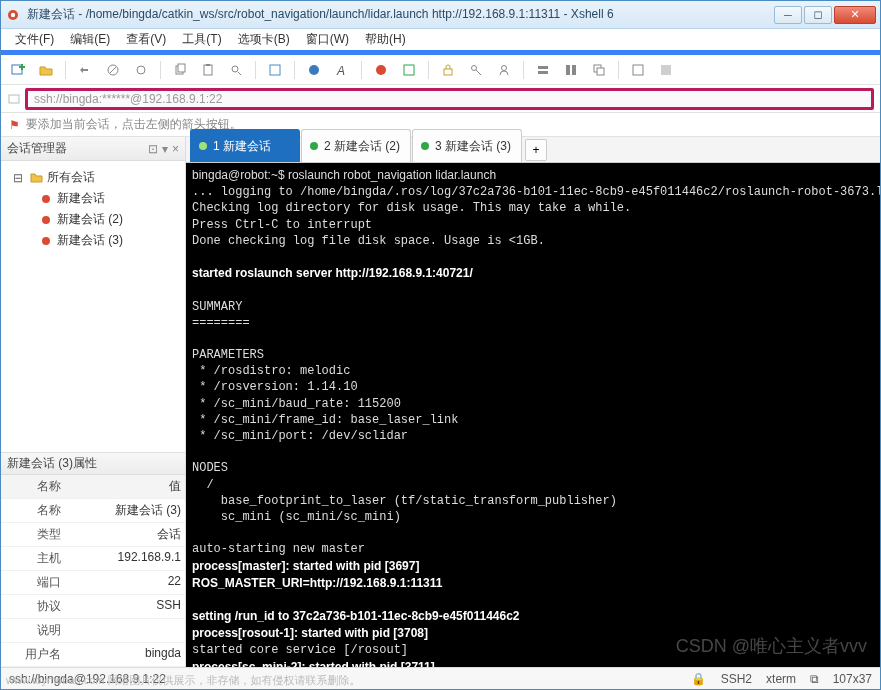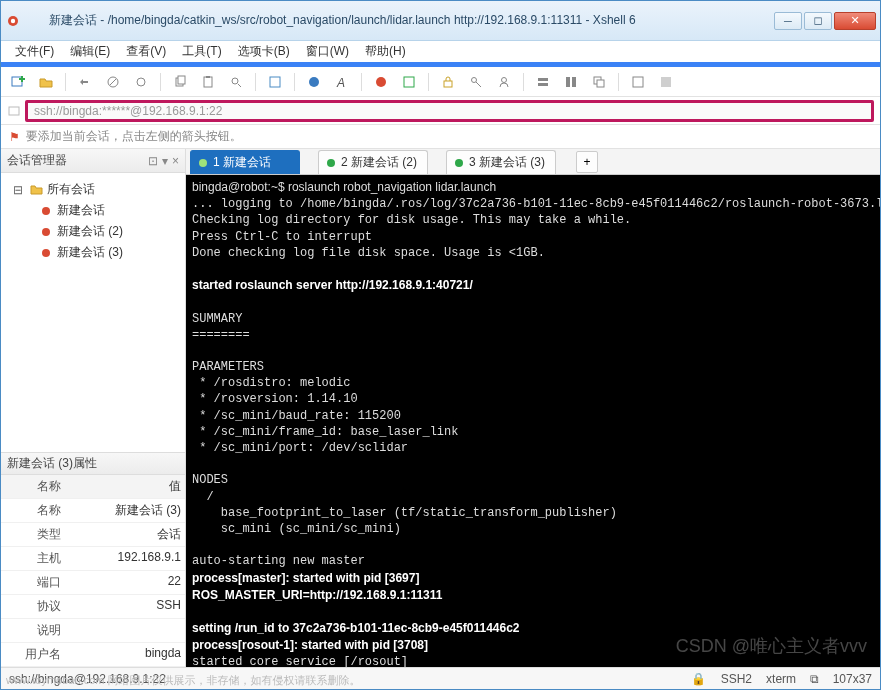--- a/index.html
+++ b/index.html
@@ -1,18 +1,18 @@
 <!DOCTYPE html>
 <html><head>
 <meta charset="utf-8">
 <style>
 * { margin: 0; padding: 0; box-sizing: border-box; font-family: "Microsoft YaHei", Tahoma, Arial, sans-serif; font-size: 12px; }
 body { background: #f0f0f0; width: 881px; height: 690px; overflow: hidden; position: relative; }
 .window { width: 881px; height: 690px; border: 1px solid #4a8bc4; background: #fff; display: flex; flex-direction: column; }
-.titlebar { height: 40px; background: linear-gradient(#eaf3fb, #d7e8f7); display: flex; align-items: center; padding: 0 4px; border-bottom: 1px solid #b7d3ea; gap: 22px; }
+.titlebar { height: 28px; background: linear-gradient(#eaf3fb, #d7e8f7); display: flex; align-items: center; padding: 0 4px; border-bottom: 1px solid #b7d3ea; }
 .titlebar .icon { width: 16px; height: 16px; margin-right: 6px; display:flex;align-items:center;justify-content:center;}
 .titlebar .title { flex: 1; color: #2a4a66; font-size: 12px; white-space: nowrap; overflow: hidden; }
 .winbtns { display: flex; gap: 2px; }
 .winbtn { width: 28px; height: 18px; border: 1px solid #9abbd6; background: linear-gradient(#f4f9fd,#dceaf5); border-radius: 2px; display:flex;align-items:center;justify-content:center; color:#3a5a76; font-size:11px; }
 .winbtn.close { background: linear-gradient(#f08b7a,#d94b33); border-color:#b8402c; color:#fff; width:42px;}
 .menubar { height: 26px; display: flex; align-items: center; padding: 0 8px; border-bottom: 5px solid #3b82f6; gap:4px; }
 .menubar .menuitem { padding: 3px 6px; color: #333; cursor:default; }
 .toolbar { height: 30px; display: flex; align-items: center; padding: 0 6px; border-bottom: 1px solid #e2e2e2; gap: 6px; }
 .toolbar .tbtn { width: 22px; height: 22px; display:flex;align-items:center;justify-content:center; border-radius:2px; }
 .toolbar .sep { width:1px; height:18px; background:#ddd; margin:0 2px;}
@@ -30,21 +30,21 @@
 .treeitem.child { padding-left: 34px; }
 .treeitem .exp { width:12px; color:#666; }
 .ticon { width:14px; height:14px; display:inline-flex; align-items:center; justify-content:center;}
 .propgrid { border-top:1px solid #ddd; }
 .proptitle { height:22px; background:linear-gradient(#f7f7f7,#ececec); border-bottom:1px solid #ddd; padding:0 6px; display:flex; align-items:center; color:#444;}
 .proprow { display:flex; border-bottom:1px solid #f0f0f0;text-align:right; }
 .propkey { width:68px; padding:3px 8px; color:#555;}
 .propval { flex:1; padding:3px 4px; color:#333;}
 .main { flex:1; display:flex; flex-direction:column; min-width:0; background:#fff;}
 .tabs { height:26px; display:flex; align-items:flex-end; border-bottom:1px solid #ccc; background:#f4f4f4; padding-left:4px; gap:0;}
-.tab { height:24px; min-width:110px; border:1px solid #ccc; border-bottom:none; background:#fdfdfd; display:flex; align-items:center; padding:0 8px; gap:6px; border-top-left-radius:3px; border-top-right-radius:3px; margin-right:18px; color:#333; position:relative;}
+.tab { height:33px; min-width:110px; border:1px solid #ccc; border-bottom:none; background:#fdfdfd; display:flex; align-items:center; padding:0 8px; gap:6px; border-top-left-radius:3px; border-top-right-radius:3px; margin-right:1px; color:#333; position:relative;}
 .tab .dot { width:8px; height:8px; border-radius:50%; background:#2fa84a; display:inline-block;}
 .tab.active { background:#1e6fbf; color:#fff; border-color:#1e6fbf;}
 .tab.active .dot { background:#9fe27a; }
 .addtab { width:22px; height:22px; border:1px solid #ccc; background:#fdfdfd; display:flex;align-items:center;justify-content:center; margin-left:2px; margin-bottom:1px; border-radius:2px;}
 .terminal { flex:1; background:#000; color:#ddd; font-family: "Consolas","Courier New",monospace; font-size:12px; line-height:1.35; padding:4px 6px; overflow:auto; white-space:pre; }
 .terminal .bold { color:#fff; font-weight:bold; }
 .statusbar { height:22px; border-top:1px solid #ddd; background:#f7f7f7; display:flex; align-items:center; padding:0 8px; color:#555; gap:14px;}
 .statusbar .spacer { flex:1; }
 .watermark { position:absolute; right:14px; bottom:32px; color:rgba(128,128,128,0.55); font-size:18px; pointer-events:none;}
 .footer-note { position:absolute; left:6px; bottom:2px; color:#bbb; font-size:11px;}

